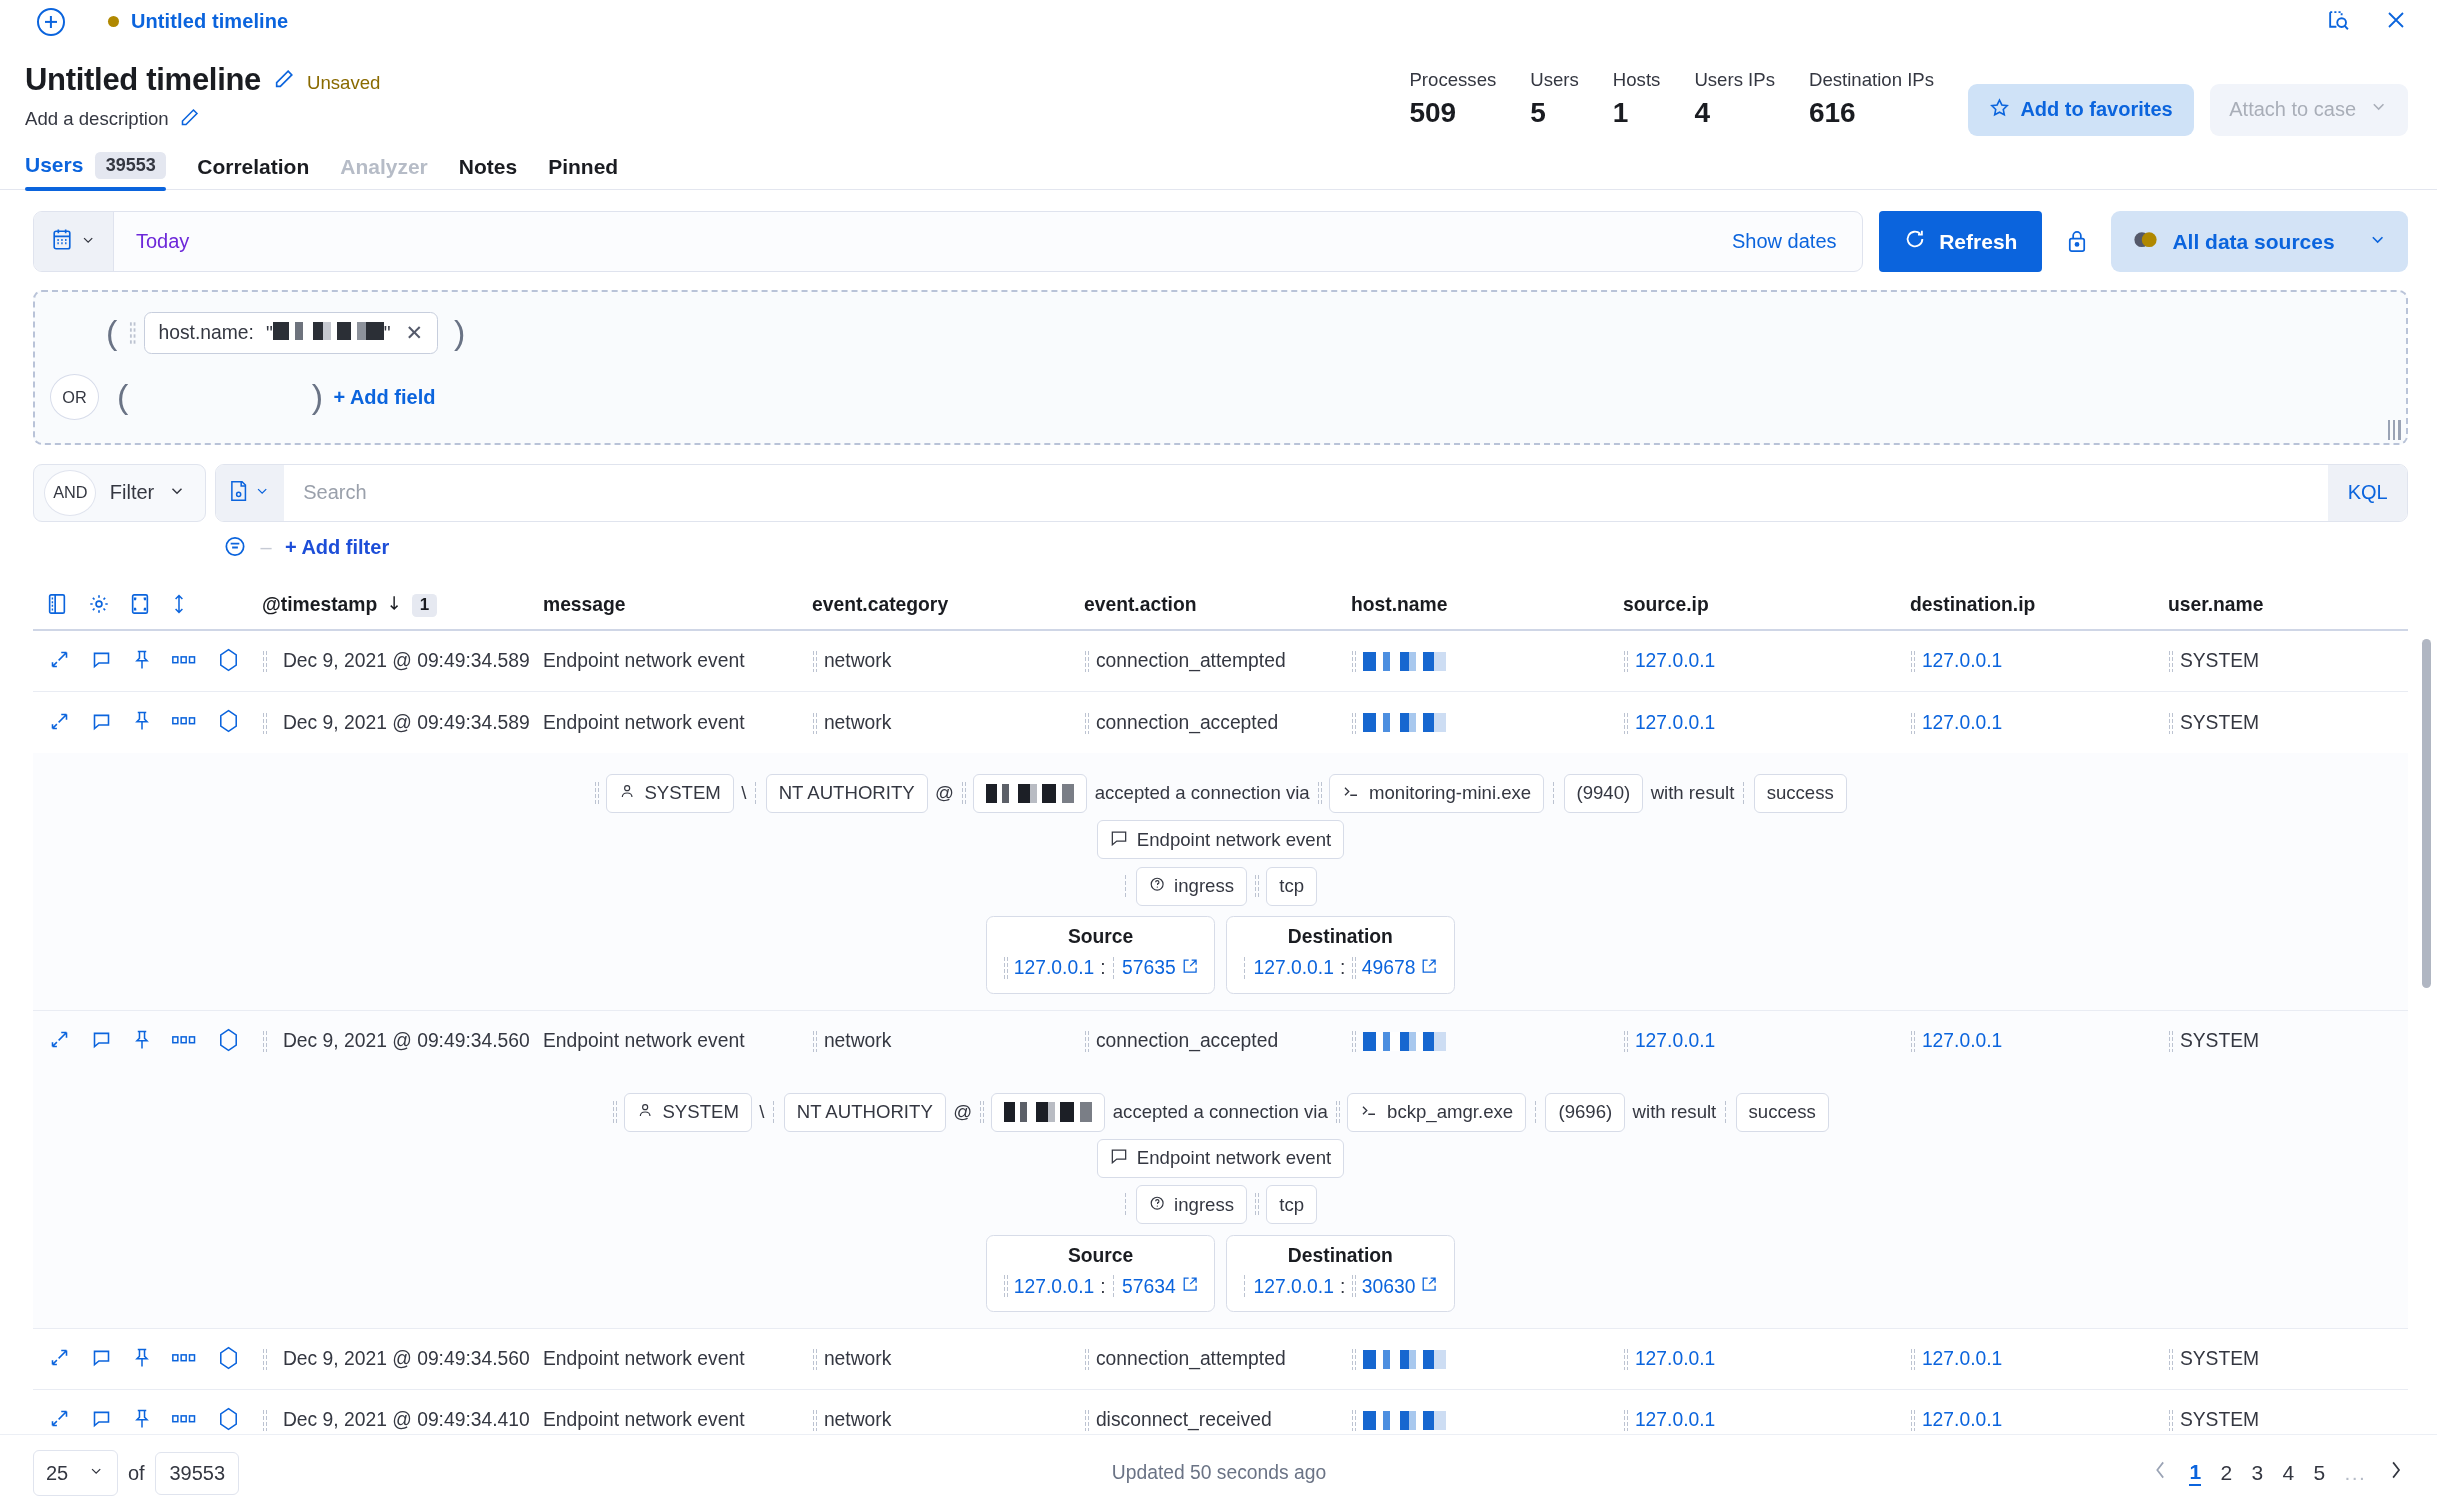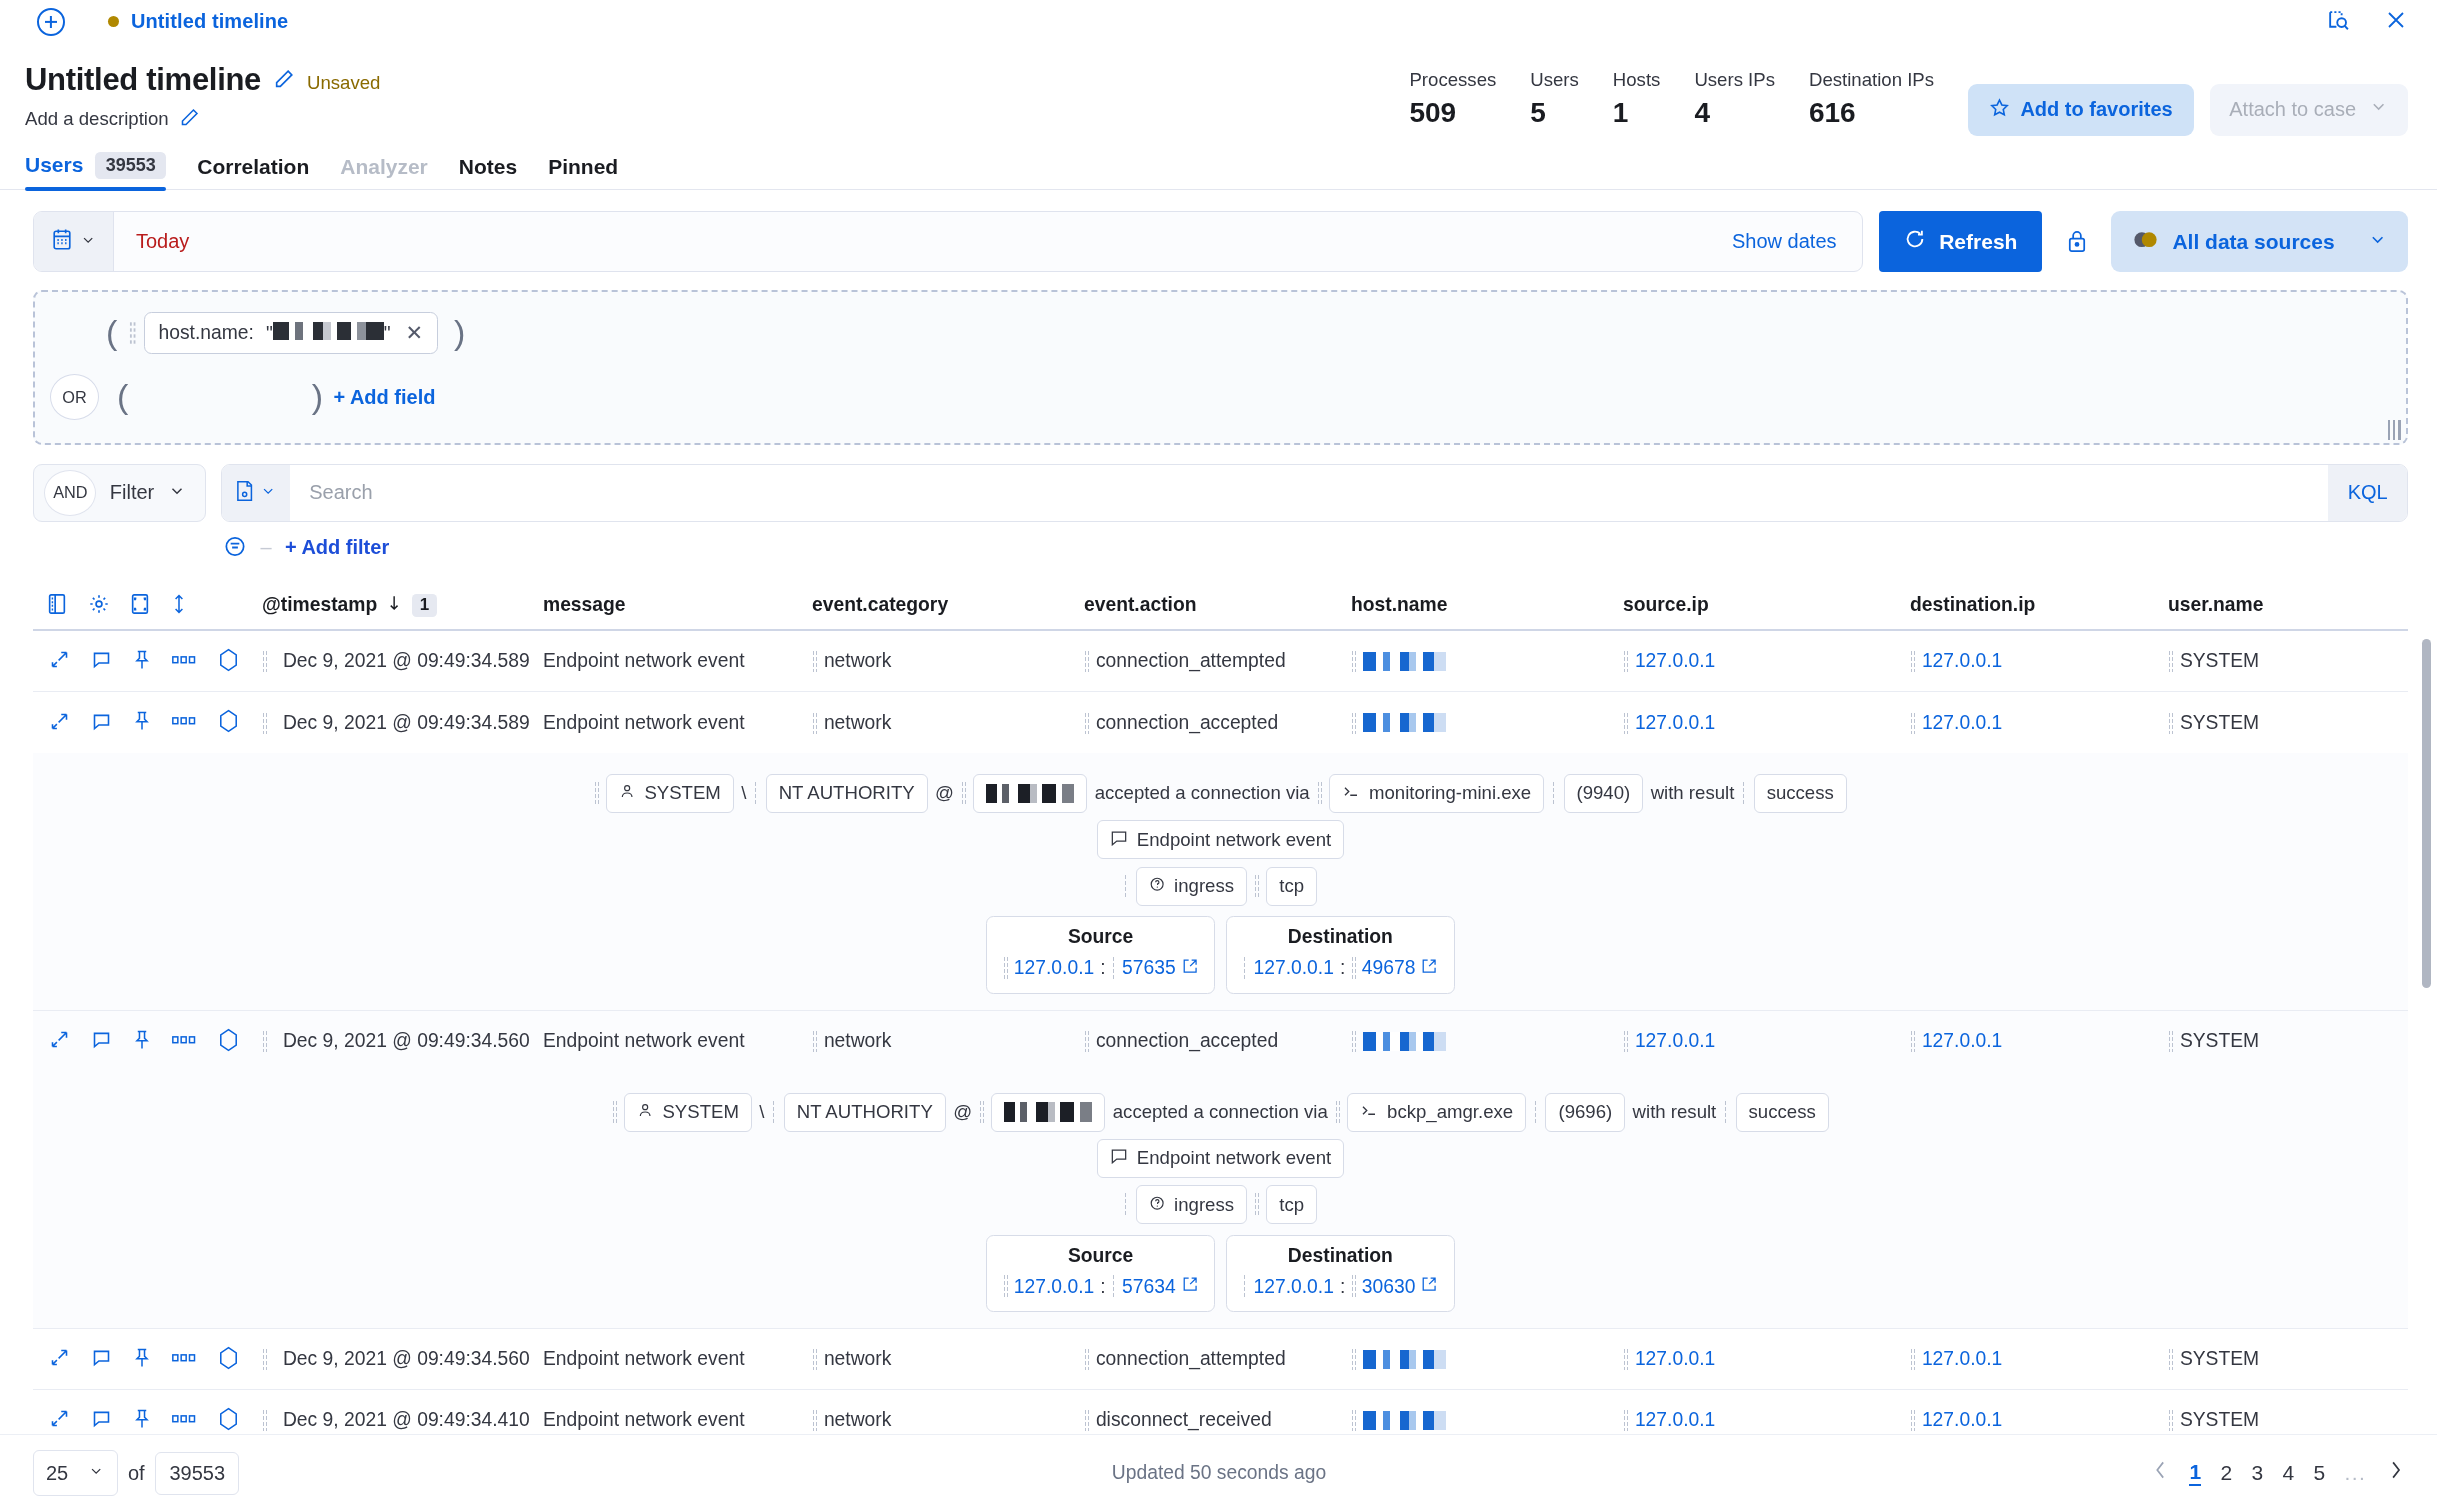--- a/index.html
+++ b/index.html
@@ -111,21 +111,21 @@
   .datepick {
     flex: 1; display: flex; align-items: center; height: 61px;
     border: 1.5px solid #dfe3ee; border-radius: 9px; background: #fbfcfe;
     overflow: hidden;
   }
   .dp-left {
     width: 80px; height: 100%; background: #eef1f7;
     display: flex; align-items: center; justify-content: center; gap: 7.4px;
     border-right: 1.5px solid #dfe3ee; cursor: pointer;
   }
-  .dp-text { flex: 1; padding-left: 22px; font-size: 20px; color: #b91c1c; }
+  .dp-text { flex: 1; padding-left: 22px; font-size: 20px; color: #6d28d9; }
   .show-dates {
     color: #0b64dd; font-size: 20px; padding-right: 25px; cursor: pointer; font-weight: 400;
   }
   .btn-refresh {
     background: #0b64dd; color: #fff; border: none; border-radius: 4px;
     height: 61px; padding: 0 25px; font-size: 21px; font-weight: 700;
     display: flex; align-items: center; gap: 13.4px; cursor: pointer;
     font-family: inherit;
   }
   .lock-btn { width: 36px; display: flex; align-items: center; justify-content: center; cursor: pointer; }
@@ -170,21 +170,21 @@
   }
   .paren-wide { width: 206px; display: flex; justify-content: space-between; align-items: center; }
   .add-field { color: #0b64dd; font-size: 20px; font-weight: 600; cursor: pointer; margin-left: 10.4px; }
   .resize-corner {
     position: absolute; right: 4.5px; bottom: 3px; width: 13.4px; height: 19.3px;
     background-image: repeating-linear-gradient(90deg,#9aa3b5 0 2.2px, transparent 2.2px 5.2px);
     cursor: nwse-resize;
   }
 
   
-  .filterrow { margin: 19.3px 30px 0 33px; display: flex; align-items: center; gap: 15px; }
+  .filterrow { margin: 19.3px 30px 0 33px; display: flex; align-items: center; gap: 9px; }
   .filter-box {
     border: 1.5px solid #e0e4ee; border-radius: 9px; background: #f7f9fc;
     height: 58px; display: flex; align-items: center; gap: 13.4px; padding: 0 19.3px 0 10.4px;
   }
   .and-chip {
     width: 52px; height: 46px; border: 1.5px solid #e0e4ee; border-radius: 50%;
     background: #fff; display: flex; align-items: center; justify-content: center;
     font-size: 16.3px; color: #343741;
   }
   .filter-label { font-size: 20px; color: #343741; }

